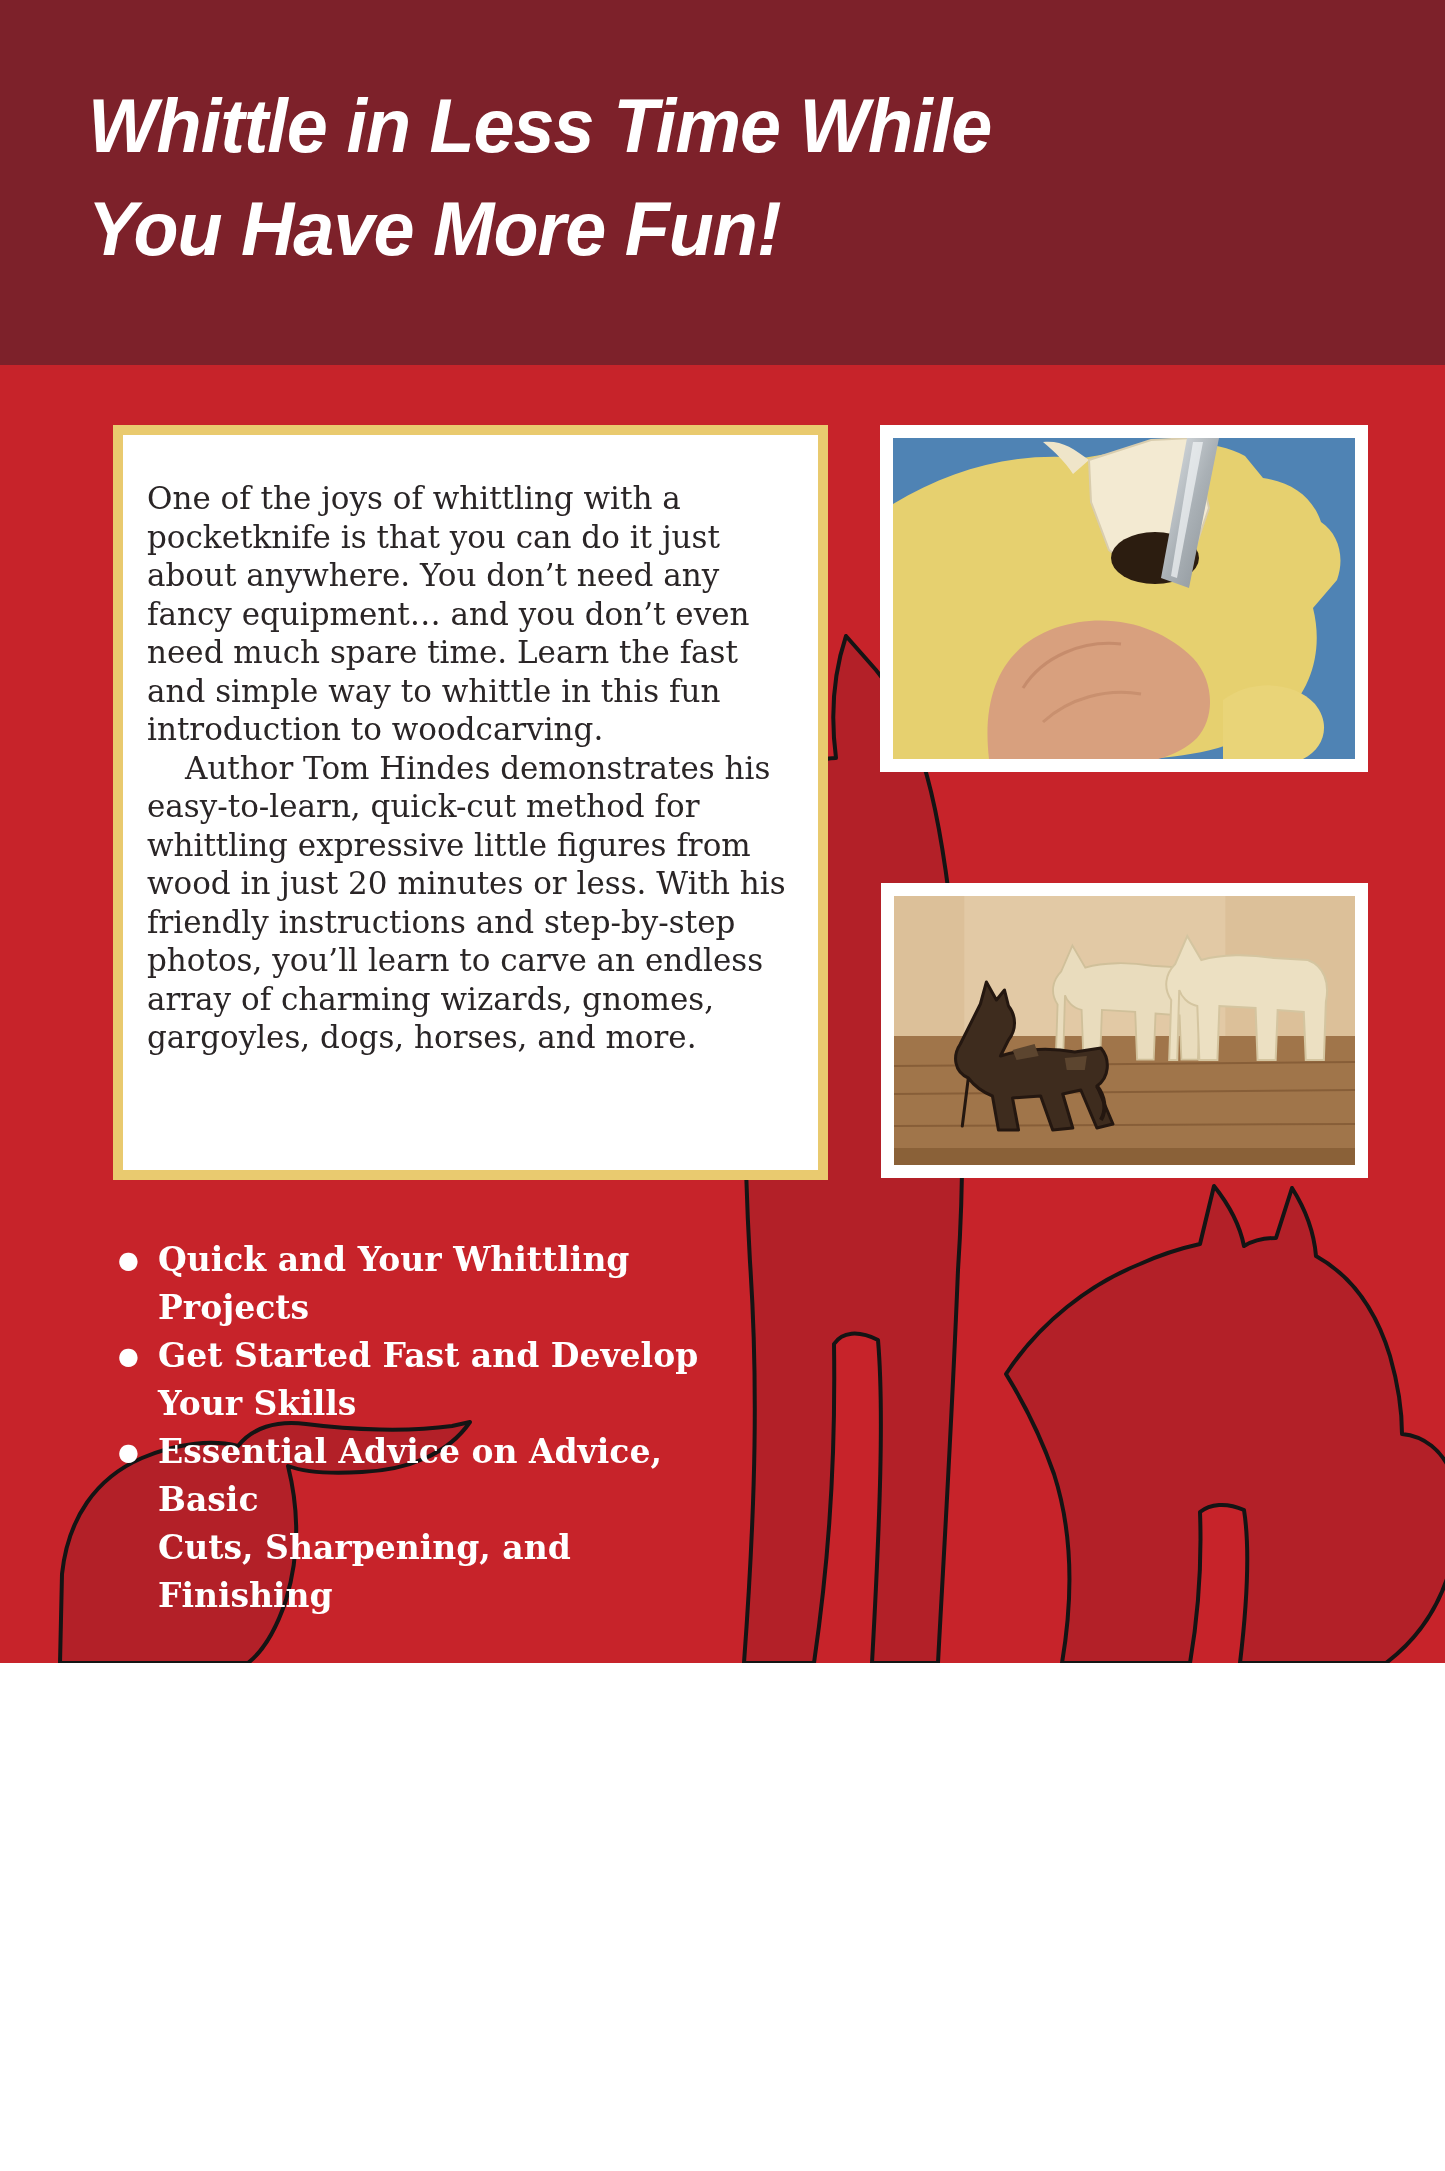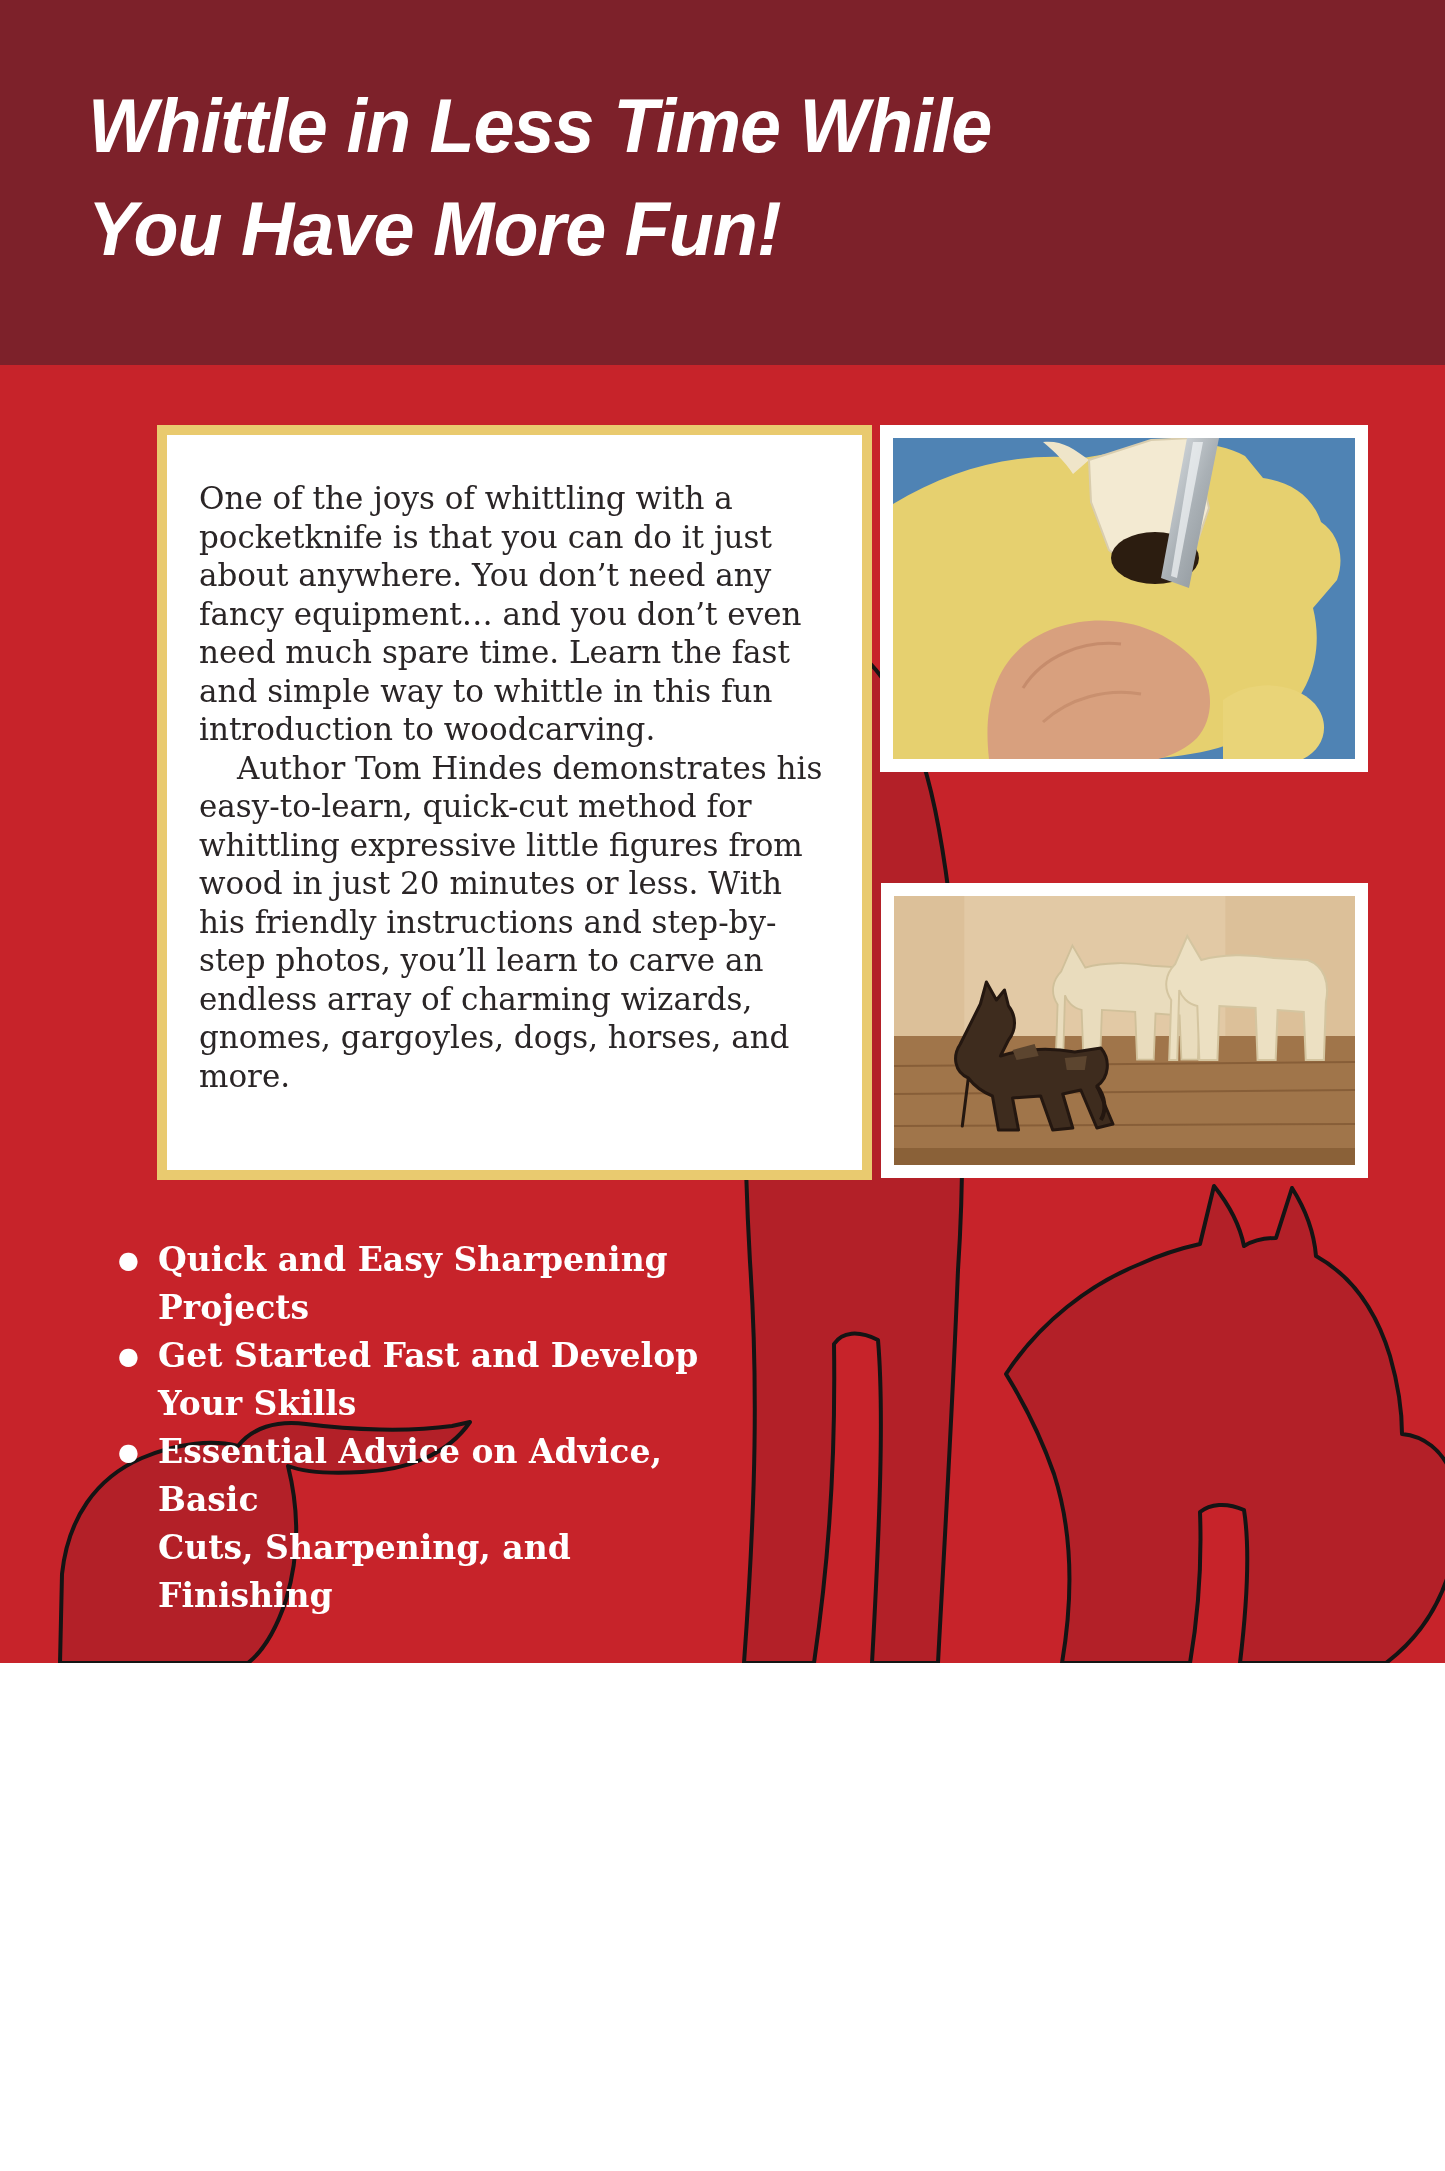--- a/index.html
+++ b/index.html
@@ -12,21 +12,21 @@
   .book-title { position:absolute; left:88px; top:74px; color:#ffffff;
     font-family:"Liberation Sans", sans-serif; font-style:italic; font-weight:bold;
     font-size:76px; line-height:103px; letter-spacing:-1px; transform:scaleX(.97); transform-origin:left top; }
 
   
   .red-area { position:absolute; left:0; top:365px; width:1445px; height:1298px; background:#c7232a; }
   .silhouettes { position:absolute; left:0; top:365px; width:1445px; height:1298px; }
 
   
   .intro-box { position:absolute; left:113px; top:425px; width:715px; height:755px;
-    background:#ffffff; border:10px solid #e9ca6f; padding:44px 28px 0 32px;margin-left:44px; }
+    background:#ffffff; border:10px solid #e9ca6f; padding:44px 28px 0 24px; }
   .intro-box p { font-family:"DejaVu Serif", serif; font-size:31px; line-height:38.5px; color:#2a2526; }
   .intro-box p.indent { text-indent:38px; }
 
   
   .photo { position:absolute; background:#ffffff; }
   .photo-1 { left:880px; top:425px; width:488px; height:347px; padding:13px; }
   .photo-2 { left:881px; top:883px; width:487px; height:295px; padding:13px; }
   .photo svg { display:block; width:100%; height:100%; }
 
   
@@ -113,21 +113,21 @@
         <path d="M 150,108 C 158,118 160,132 154,142" fill="none" stroke="#241710" stroke-width="4"></path>
         <path d="M 66,72 L 88,66 L 92,78 L 70,82 Z" fill="#5c452f" stroke="none"></path>
         <path d="M 118,80 L 140,78 L 138,92 L 120,92 Z" fill="#5c452f" stroke="none"></path>
       </g>
     </svg>
   </div>
 
   <ul class="bullet-list">
     <li>
       <span class="bullet-dot"></span>
-      <span class="bullet-text">Quick and Easy Sharpening Projects</span>
+      <span class="bullet-text">Quick and Your Whittling Projects</span>
     </li>
     <li>
       <span class="bullet-dot"></span>
       <span class="bullet-text">Get Started Fast and Develop
 Your Skills</span>
     </li>
     <li>
       <span class="bullet-dot"></span>
       <span class="bullet-text">Essential Advice on Advice, Basic
 Cuts, Sharpening, and Finishing</span>

